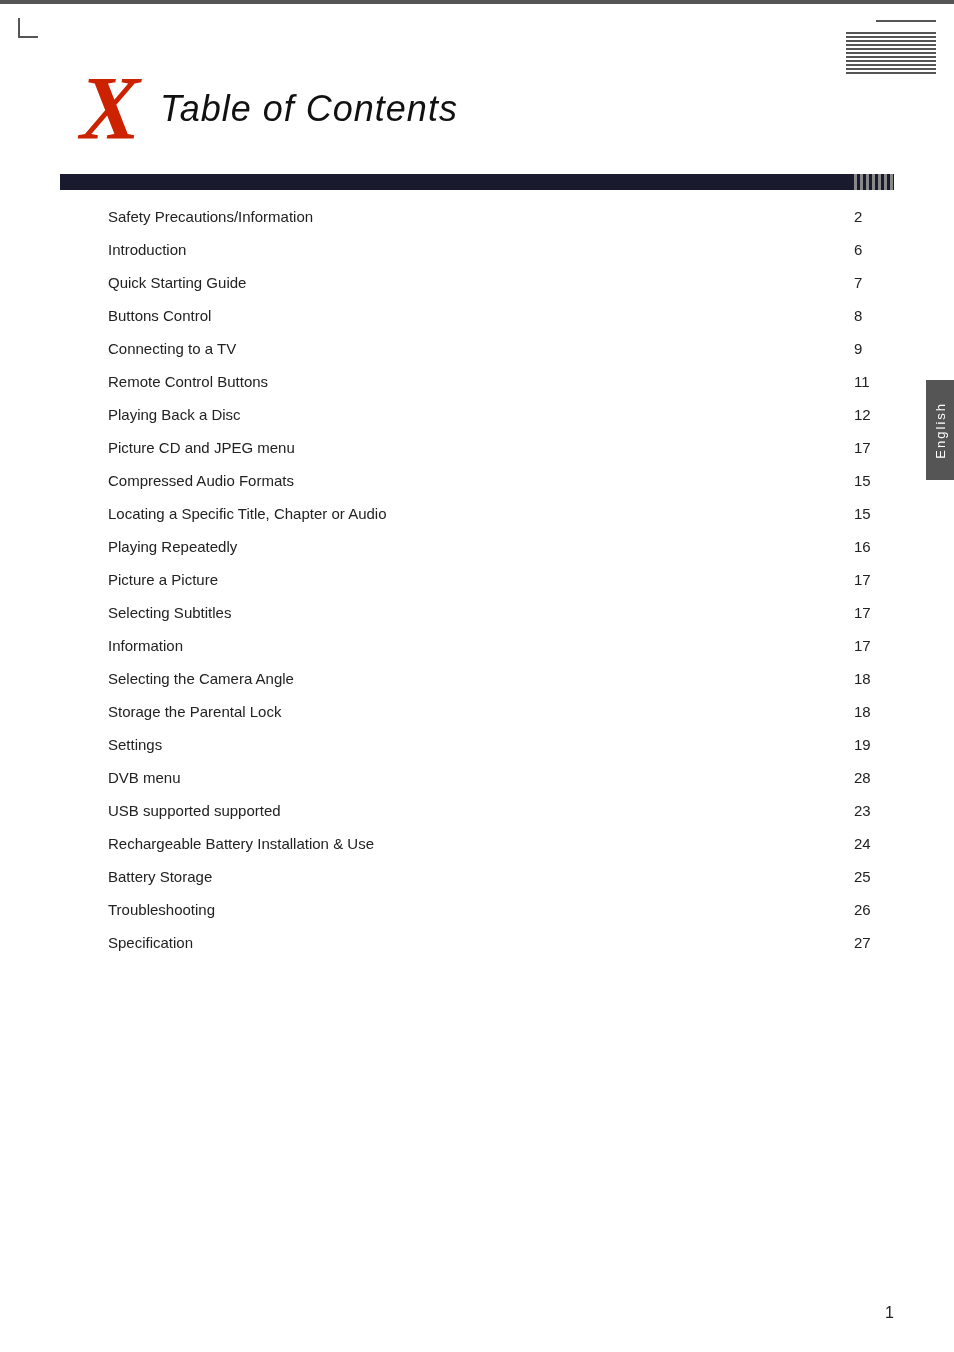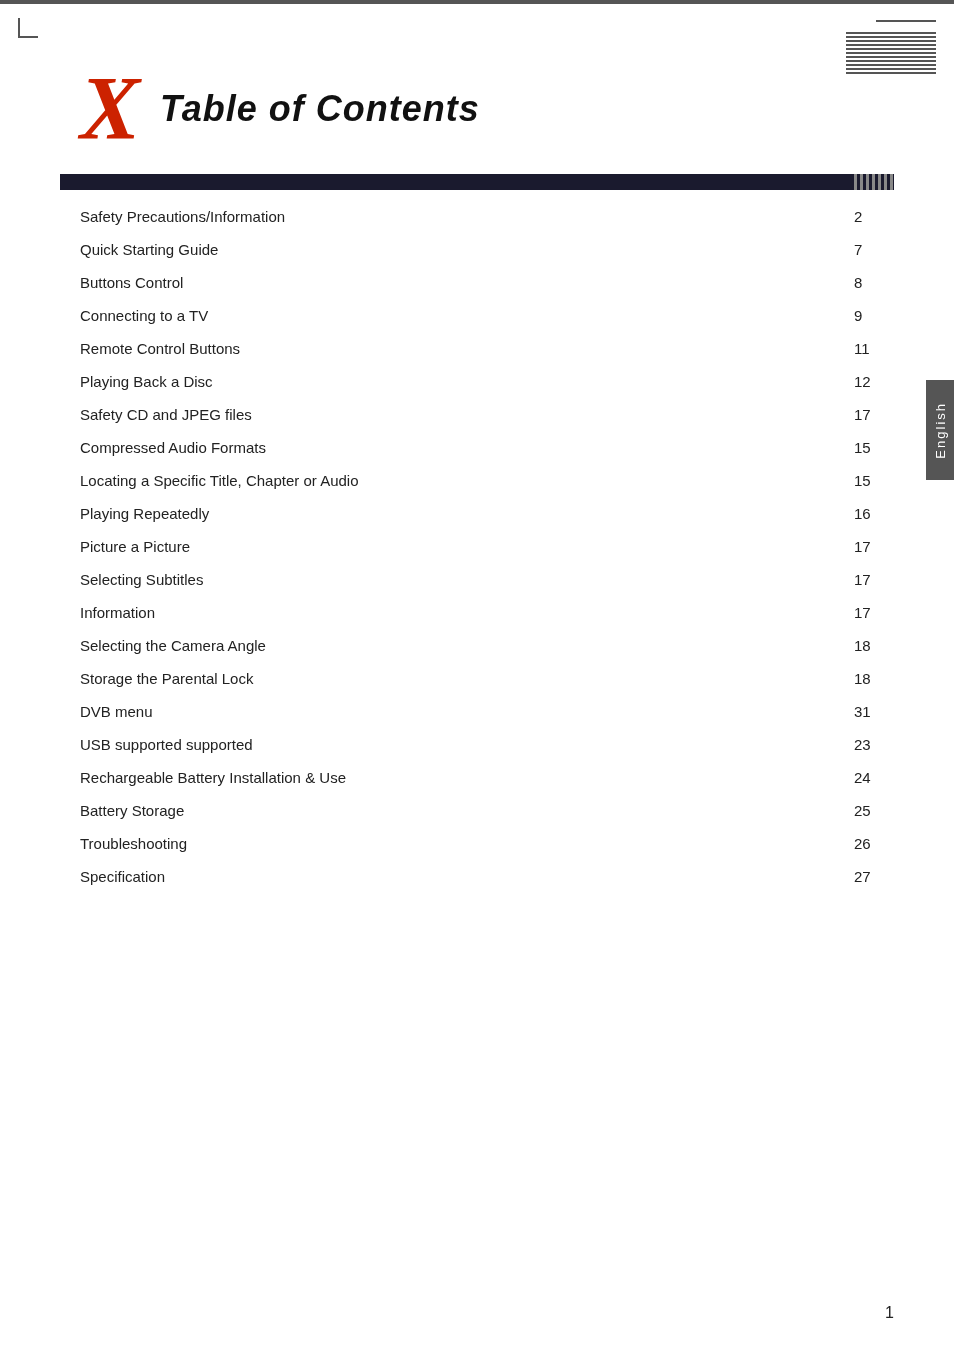--- a/index.html
+++ b/index.html
@@ -79,21 +79,21 @@
       font-weight: 900;
       color: #cc2200;
       font-style: italic;
       line-height: 1;
       margin-right: 20px;
       font-family: Georgia, serif;
     }
 
     .title {
       font-size: 36px;
-      font-weight: bold;
+      font-weight: normal;
       font-style: italic;
       color: #111;
       letter-spacing: 1px;
     }
 
     
     .divider-bar {
       height: 16px;
       background: #1a1a2e;
       margin: 0 60px;
@@ -109,20 +109,21 @@
       background: repeating-linear-gradient(
         90deg,
         #888 0px, #888 3px,
         #1a1a2e 3px, #1a1a2e 6px
       );
     }
 
     
     .toc {
       padding: 10px 80px 40px 80px;
+      margin-left: 28px;
     }
 
     .toc-row {
       display: flex;
       align-items: baseline;
       padding: 8px 0;
       border-bottom: none;
     }
 
     .toc-title {
@@ -206,41 +207,45 @@
 
   <div class="divider-bar"></div>
 
   <div class="toc">
 
   <div class="toc-row">
         <span class="toc-title">Safety Precautions/Information</span>
         <span class="toc-page">2</span>
       </div>
       <div class="toc-row">
+        <span class="toc-title">Introduction</span>
+        <span class="toc-page">6</span>
+      </div>
+      <div class="toc-row">
         <span class="toc-title">Quick Starting Guide</span>
         <span class="toc-page">7</span>
       </div>
       <div class="toc-row">
         <span class="toc-title">Buttons Control</span>
         <span class="toc-page">8</span>
       </div>
       <div class="toc-row">
         <span class="toc-title">Connecting to a TV</span>
         <span class="toc-page">9</span>
       </div>
       <div class="toc-row">
         <span class="toc-title">Remote Control Buttons</span>
         <span class="toc-page">11</span>
       </div>
       <div class="toc-row">
         <span class="toc-title">Playing Back a Disc</span>
         <span class="toc-page">12</span>
       </div>
       <div class="toc-row">
-        <span class="toc-title">Safety CD and JPEG files</span>
+        <span class="toc-title">Picture CD and JPEG menu</span>
         <span class="toc-page">17</span>
       </div>
       <div class="toc-row">
         <span class="toc-title">Compressed Audio Formats</span>
         <span class="toc-page">15</span>
       </div>
       <div class="toc-row">
         <span class="toc-title">Locating a Specific Title, Chapter or Audio</span>
         <span class="toc-page">15</span>
       </div>
@@ -262,22 +267,26 @@
       </div>
       <div class="toc-row">
         <span class="toc-title">Selecting the Camera Angle</span>
         <span class="toc-page">18</span>
       </div>
       <div class="toc-row">
         <span class="toc-title">Storage the Parental Lock</span>
         <span class="toc-page">18</span>
       </div>
       <div class="toc-row">
+        <span class="toc-title">Settings</span>
+        <span class="toc-page">19</span>
+      </div>
+      <div class="toc-row">
         <span class="toc-title">DVB menu</span>
-        <span class="toc-page">31</span>
+        <span class="toc-page">28</span>
       </div>
       <div class="toc-row">
         <span class="toc-title">USB supported supported</span>
         <span class="toc-page">23</span>
       </div>
       <div class="toc-row">
         <span class="toc-title">Rechargeable Battery Installation &amp; Use</span>
         <span class="toc-page">24</span>
       </div>
       <div class="toc-row">

